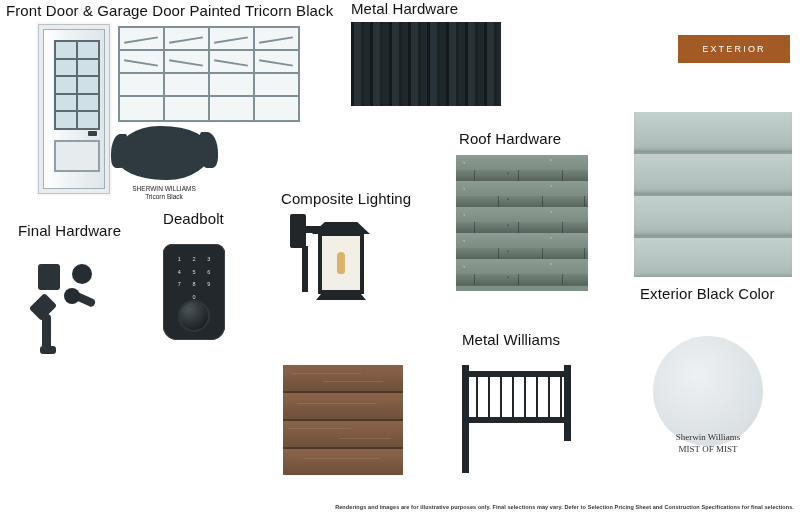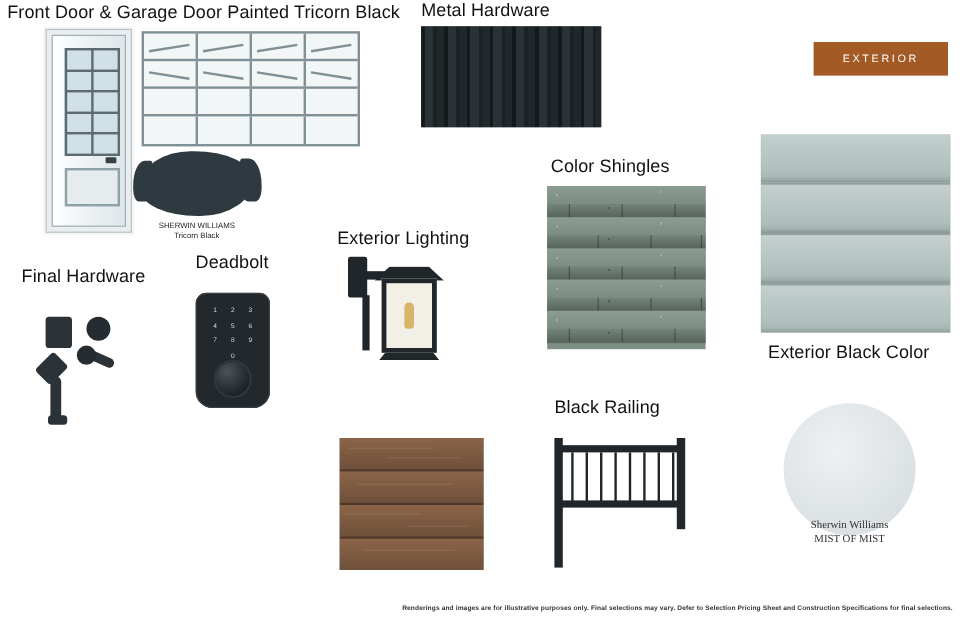--- a/index.html
+++ b/index.html
@@ -528,21 +528,21 @@
   <div class="label" style="left:351px; top:0px;">Metal Hardware</div>
   <div class="metal-roofing"></div>
 
   <div class="siding">
     <div class="plank" style="top:0px;"></div>
     <div class="plank" style="top:42px;"></div>
     <div class="plank" style="top:84px;"></div>
     <div class="plank" style="top:126px;"></div>
   </div>
 
-  <div class="label" style="left:459px; top:130px;">Color Shingles</div>
+  <div class="label" style="left:459px; top:130px;">Roof Hardware</div>
   <div class="shingles">
     <div class="srow" style="top:0px;">
       <span class="tab" style="left:24px;"></span>
         <span class="tab" style="left:68px;"></span>
         <span class="tab" style="left:112px;"></span>
     </div>
     <div class="srow" style="top:26px;">
       <span class="tab" style="left:48px;"></span>
         <span class="tab" style="left:92px;"></span>
         <span class="tab" style="left:134px;"></span>
@@ -587,21 +587,21 @@
       <span>7</span>
       <span>8</span>
       <span>9</span>
       <span></span>
       <span>0</span>
       <span></span>
     </div>
     <div class="dial"></div>
   </div>
 
-  <div class="label" style="left:281px; top:190px;">Exterior Lighting</div>
+  <div class="label" style="left:281px; top:190px;">Composite Lighting</div>
   <div class="lantern">
     <div class="backplate"></div>
     <div class="arm"></div>
     <div class="stem"></div>
     <div class="cap"></div>
     <div class="body"></div>
     <div class="bulb"></div>
     <div class="foot"></div>
   </div>
 
@@ -615,21 +615,21 @@
     </div>
     <div class="board-row" style="top:56px;">
       <span class="grain" style="left:4px; top:7px; width:64px;"></span>
       <span class="grain" style="left:56px; top:17px; width:52px;"></span>
     </div>
     <div class="board-row" style="top:84px;">
       <span class="grain" style="left:20px; top:9px; width:76px;"></span>
     </div>
   </div>
 
-  <div class="label" style="left:462px; top:331px;">Black Railing</div>
+  <div class="label" style="left:462px; top:331px;">Metal Williams</div>
   <div class="railing">
     <div class="post" style="left:10px; top:10px; width:7px; height:108px;"></div>
     <div class="post" style="left:112px; top:10px; width:7px; height:76px;"></div>
     <div class="post" style="left:14px; top:16px; width:102px; height:6px;"></div>
     <div class="post" style="left:14px; top:62px; width:102px; height:6px;"></div>
     <div class="baluster" style="left:24px;"></div>
     <div class="baluster" style="left:36px;"></div>
     <div class="baluster" style="left:48px;"></div>
     <div class="baluster" style="left:60px;"></div>
     <div class="baluster" style="left:72px;"></div>

